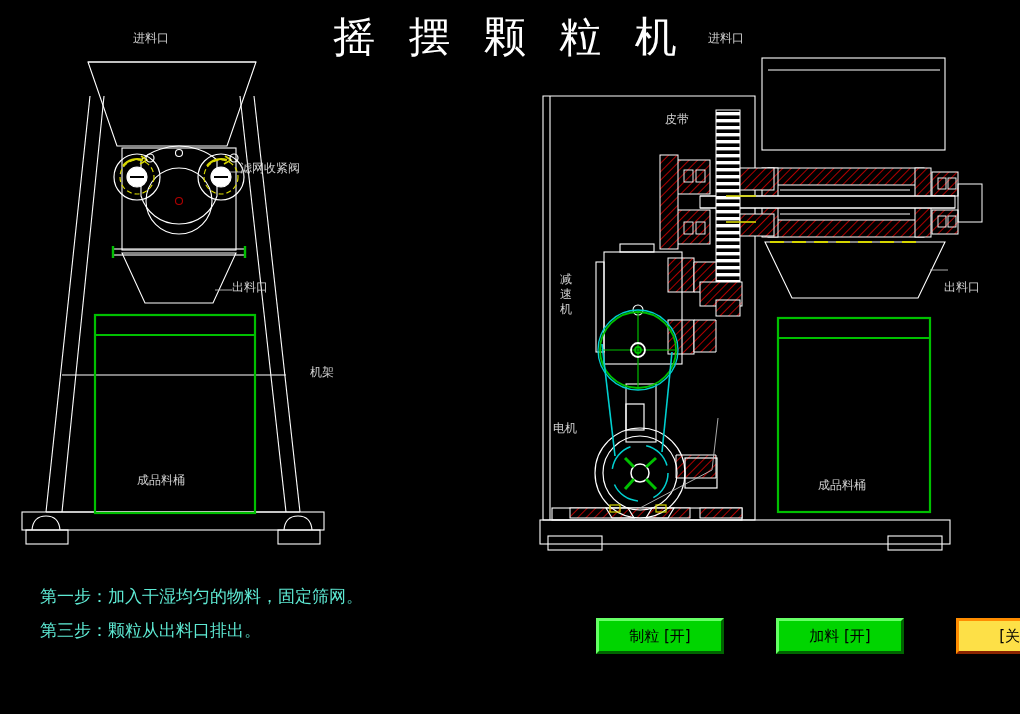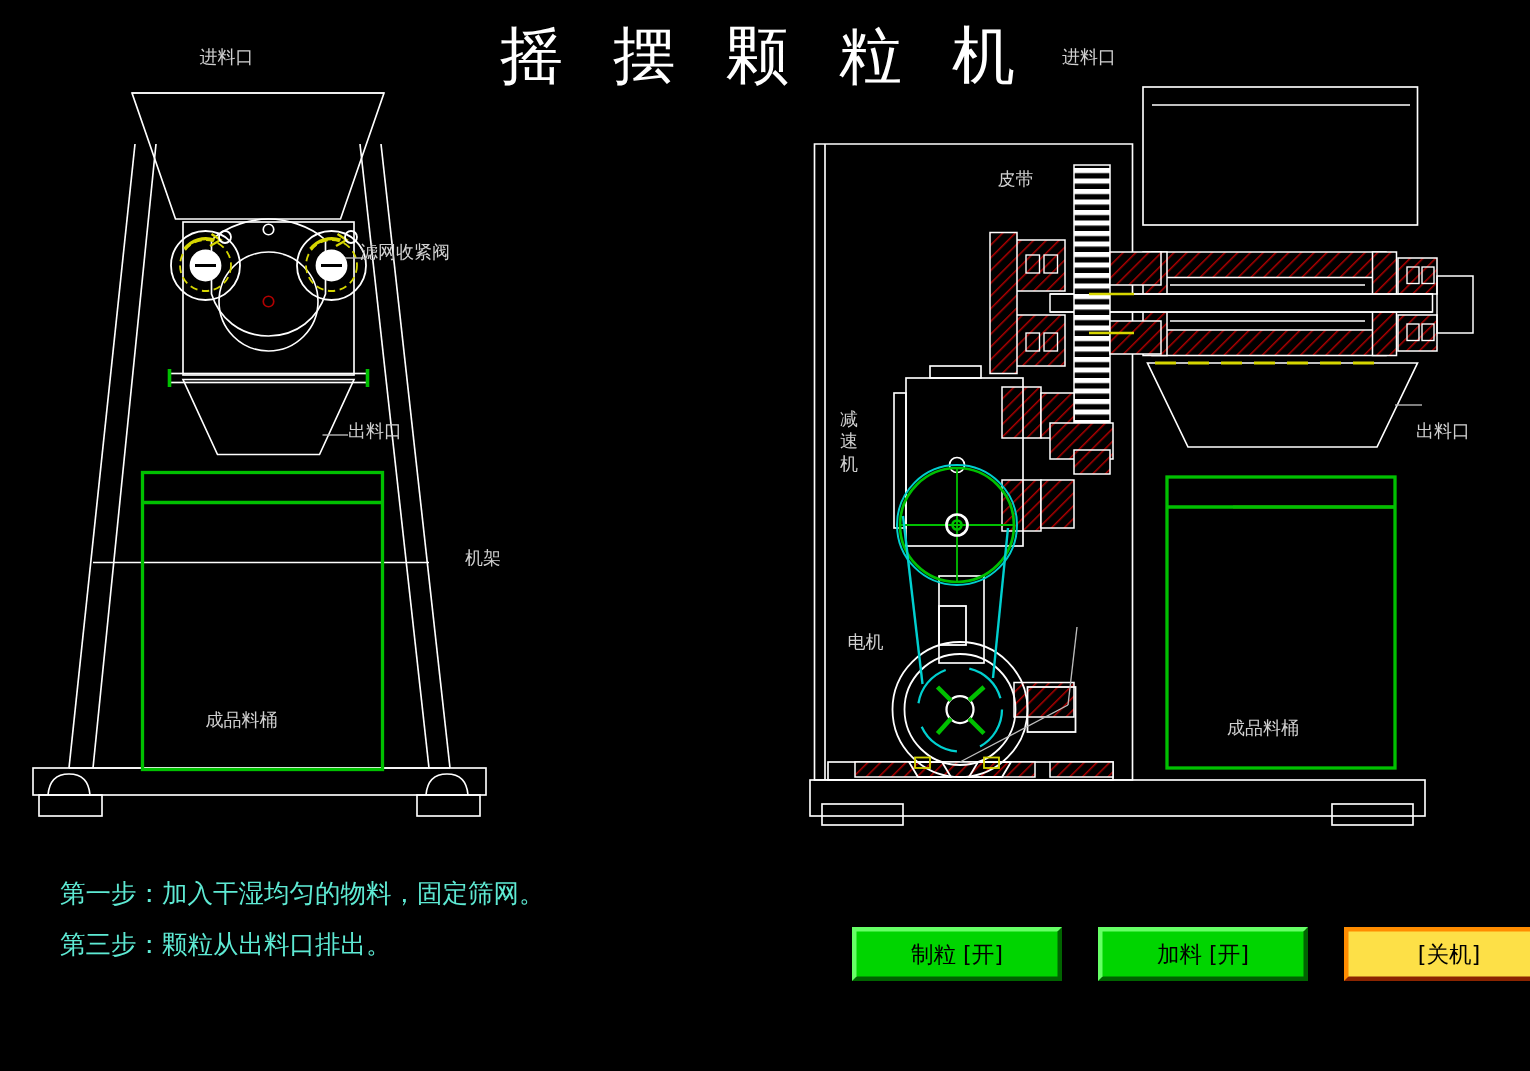--- a/index.html
+++ b/index.html
@@ -21,23 +21,24 @@
     position:absolute;color:#d0d0d0;font-size:12px;line-height:1.15;
     white-space:nowrap;font-family:"DejaVu Sans","Liberation Sans",sans-serif;
   }
   .lbl.vert{white-space:normal;width:16px;line-height:1.25;}
 
   .steps{position:absolute;left:40px;top:588px;}
   .step{color:#5eead4;font-size:17px;line-height:1;margin-bottom:17px;white-space:nowrap;}
 
   .btnbar{position:absolute;left:568px;top:618px;display:flex;gap:24px;}
   .btn{
-    width:140px;height:36px;display:flex;align-items:center;justify-content:center;
+    width:128px;height:36px;display:flex;align-items:center;justify-content:center;
     font-size:15px;color:#000;cursor:pointer;box-sizing:border-box;
     font-family:"DejaVu Sans","Liberation Sans",sans-serif;
+    margin-left:28px;
   }
   .btn.green{
     background:#00d500;
     border-top:3px solid #66ff66;border-left:3px solid #66ff66;
     border-right:3px solid #006400;border-bottom:3px solid #006400;
   }
   .btn.red{
     background:#fde047;color:#000;
     border-top:3px solid #ff8c00;border-left:3px solid #ff8c00;
     border-right:3px solid #8b2500;border-bottom:3px solid #8b2500;
@@ -255,21 +256,21 @@
 
   <div class="lbl" style="left:133px;top:32px;">进料口</div>
   <div class="lbl" style="left:240px;top:162px;font-family:Liberation Serif, serif;">滤网收紧阀</div>
   <div class="lbl" style="left:232px;top:281px;">出料口</div>
   <div class="lbl" style="left:310px;top:366px;">机架</div>
   <div class="lbl" style="left:137px;top:474px;">成品料桶</div>
 
   <div class="lbl" style="left:708px;top:32px;">进料口</div>
   <div class="lbl" style="left:665px;top:113px;">皮带</div>
   <div class="lbl vert" style="left:556px;top:272px;text-align:right;">减速机</div>
-  <div class="lbl" style="left:553px;top:422px;margin-left:12px;">电机</div>
+  <div class="lbl" style="left:553px;top:422px;">电机</div>
   <div class="lbl" style="left:944px;top:281px;">出料口</div>
   <div class="lbl" style="left:818px;top:479px;">成品料桶</div>
 
   <div class="steps">
     <div class="step">第一步：加入干湿均匀的物料，固定筛网。</div>
     <div class="step">第三步：颗粒从出料口排出。</div>
   </div>
 
   <div class="btnbar">
     <div class="btn green">制粒 [开]</div>

